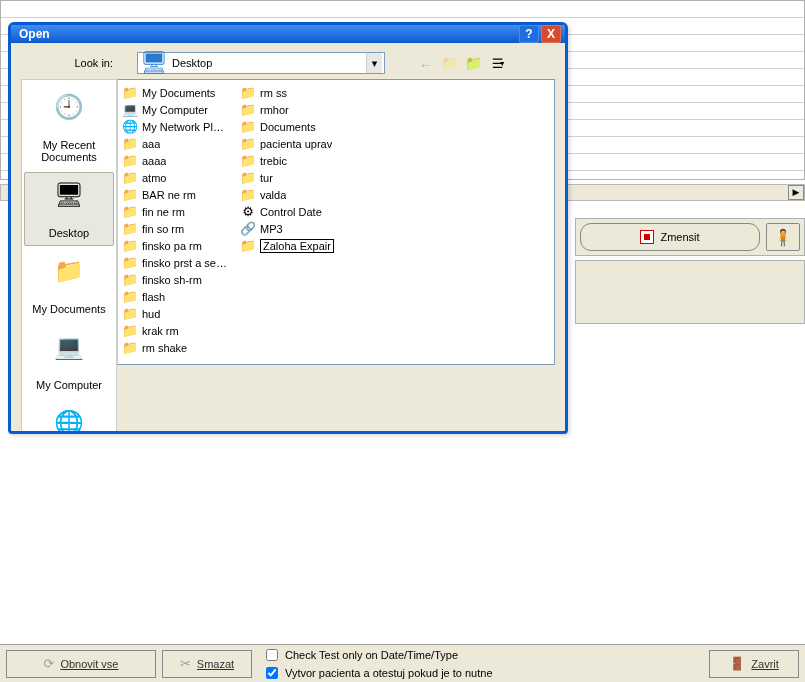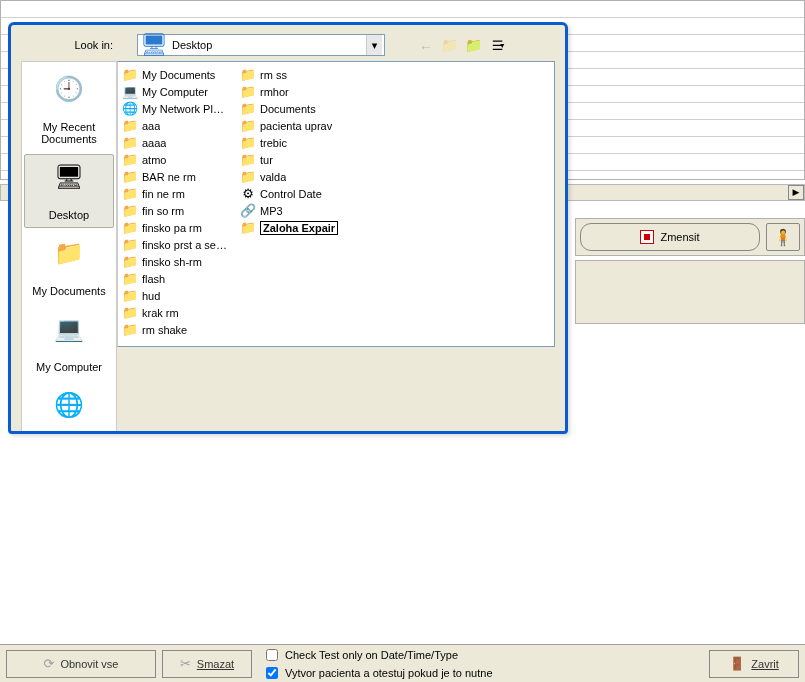--- a/index.html
+++ b/index.html
@@ -170,21 +170,21 @@
     height: 286px;
   }
   .item {
     display:flex; align-items:center; height:17px; gap:4px;
     padding: 0 2px; width: 112px;
     white-space:nowrap; overflow:hidden;
   }
   .item .fico { width:16px; text-align:center; font-size:13px; flex:none; }
   .item .itxt { overflow:hidden; text-overflow:ellipsis; }
   .item.editing .itxt {
-    border:1px solid #000; background:#fff; padding:0 2px;font-weight:bold;
+    border:1px solid #000; background:#fff; padding:0 2px;
   }
 
   .scissors { color:#a0a0a0; font-size:13px; }
   .refresh { color:#a0a0a0; font-size:13px; }
   .person-exit::before { content:"🚪"; font-size:13px; }
   .desk-icon { color:#2a7ad0; font-size:22px; }
 </style>
 </head>
 <body>
 
@@ -198,20 +198,25 @@
     <span class="redbox"></span>
     <span>Zmensit</span>
   </button>
   <button class="tool-btn icon-only">
     <span style="font-size:16px;">🧍</span>
   </button>
 </div>
 <div class="lower-strip"></div>
 
 <div class="dialog">
+  <div class="titlebar">
+    <span class="ttl">Open</span>
+    <div class="winbtn help">?</div>
+    <div class="winbtn close">X</div>
+  </div>
   <div class="dlg-body">
 
     <div class="lookin-row">
       <div class="lbl">Look in:</div>
       <div class="lookin-select">
         <span class="desk-icon">🖥</span>
         <span>Desktop</span>
         <span class="dd">▾</span>
       </div>
       <div class="nav-icons">
@@ -359,21 +364,21 @@
           </div>
         </div>
     </div>
 
   </div>
 </div>
 
 <div class="bottom-bar">
   <button class="btn3d">
     <span class="refresh">⟳</span>
-    <span style="">Obnovit vse</span>
+    <span style="text-decoration:underline">Obnovit vse</span>
   </button>
   <button class="btn3d small">
     <span class="scissors">✂</span>
     <span style="text-decoration:underline">Smazat</span>
   </button>
   <div class="checks">
     <label>
       <input type="checkbox" style="">
       <span>Check Test only on Date/Time/Type</span>
     </label>

